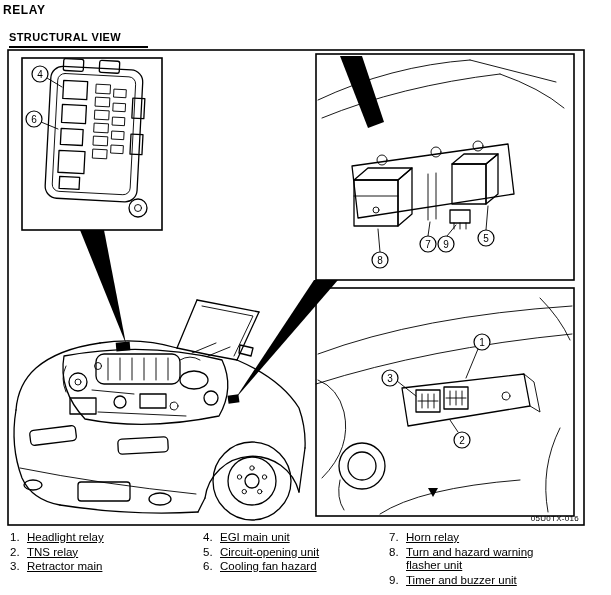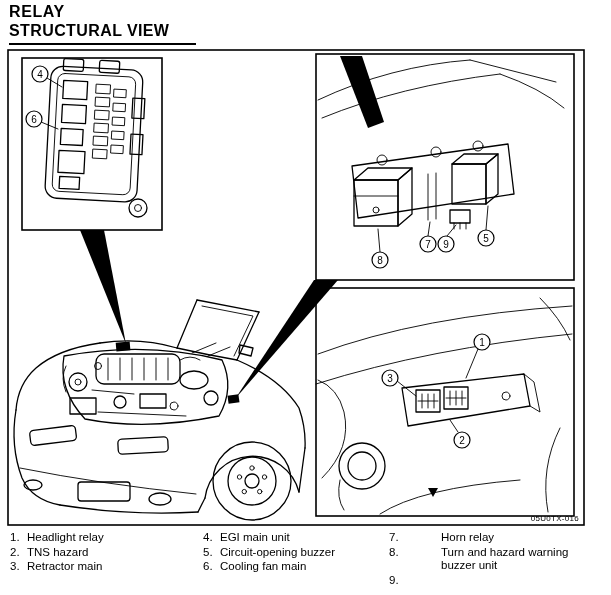--- a/index.html
+++ b/index.html
@@ -1,36 +1,36 @@
 <!DOCTYPE html>
 <html><head>
 <meta charset="utf-8">
 <style>
   html,body{margin:0;padding:0;background:#fff;}
   body{position:relative;width:611px;height:595px;font-family:"Liberation Sans",sans-serif;color:#000;overflow:hidden;}
-  .page-title{position:absolute;left:9px;top:3px;font-size:16px;font-weight:bold;letter-spacing:.6px;}
-  .section-title{position:absolute;left:9px;top:22px;font-size:16px;font-weight:bold;letter-spacing:.4px;
+  .page-title{position:absolute;left:3px;top:3px;font-size:12px;font-weight:bold;letter-spacing:.6px;}
+  .section-title{position:absolute;left:9px;top:31px;font-size:11px;font-weight:bold;letter-spacing:.4px;
                  display:inline-block;border-bottom:2px solid #000;padding:0 27px 3px 0;}
   .figure-svg{position:absolute;left:0;top:48px;display:block;}
   .ln{fill:none;stroke:#000;stroke-width:1.3;stroke-linecap:round;stroke-linejoin:round;}
   .thin{fill:none;stroke:#000;stroke-width:.9;stroke-linecap:round;stroke-linejoin:round;}
   .box{fill:#fff;stroke:#000;stroke-width:1.6;}
   .blk{fill:#000;stroke:none;}
   .co{fill:#fff;stroke:#000;stroke-width:1.2;}
   .callout-num{font-size:10px;fill:#000;}
   .fig-code{font-size:8px;fill:#000;letter-spacing:.3px;}
   .legend{position:absolute;left:0;top:531px;width:611px;display:flex;font-size:11.5px;}
   .legend-col{display:flex;flex-direction:column;}
   .legend-col.c1{width:203px;padding-left:10px;box-sizing:border-box;}
   .legend-col.c2{width:186px;}
   .legend-col.c3{width:212px;}
   .legend-item{display:flex;line-height:13.5px;margin-bottom:1px;}
   .legend-item .num{flex:0 0 17px;}
-  .legend-item .lbl{flex:1;}
-  .legend-col.c3 .lbl{max-width:140px;margin-left:35px;}
+  .legend-item .lbl{flex:1;text-decoration:underline;}
+  .legend-col.c3 .lbl{max-width:140px;}
 </style>
 </head>
 <body>
 
 <div class="page-title">RELAY</div>
 <div class="section-title">STRUCTURAL VIEW</div>
 
 <svg class="figure-svg" width="611" height="480" viewBox="0 0 611 480">
 
   <rect x="8" y="2" width="576" height="475" fill="none" stroke="#000" stroke-width="1.6"></rect>
@@ -241,47 +241,48 @@
 </svg>
 
 <div class="legend">
   <div class="legend-col c1">
     <div class="legend-item">
       <span class="num">1.</span>
       <span class="lbl">Headlight relay</span>
     </div>
     <div class="legend-item">
       <span class="num">2.</span>
-      <span class="lbl">TNS hazard</span>
+      <span class="lbl">TNS relay</span>
     </div>
     <div class="legend-item">
       <span class="num">3.</span>
       <span class="lbl">Retractor main</span>
     </div>
   </div>
   <div class="legend-col c2">
     <div class="legend-item">
       <span class="num">4.</span>
       <span class="lbl">EGI main unit</span>
     </div>
     <div class="legend-item">
       <span class="num">5.</span>
-      <span class="lbl">Circuit-opening buzzer</span>
+      <span class="lbl">Circuit-opening unit</span>
     </div>
     <div class="legend-item">
       <span class="num">6.</span>
-      <span class="lbl">Cooling fan main</span>
+      <span class="lbl">Cooling fan hazard</span>
     </div>
   </div>
   <div class="legend-col c3">
     <div class="legend-item">
       <span class="num">7.</span>
       <span class="lbl">Horn relay</span>
     </div>
     <div class="legend-item">
       <span class="num">8.</span>
-      <span class="lbl">Turn and hazard warning buzzer unit</span>
+      <span class="lbl">Turn and hazard warning flasher unit</span>
     </div>
     <div class="legend-item">
       <span class="num">9.</span>
+      <span class="lbl">Timer and buzzer unit</span>
     </div>
   </div>
 </div>
 
 </body></html>

